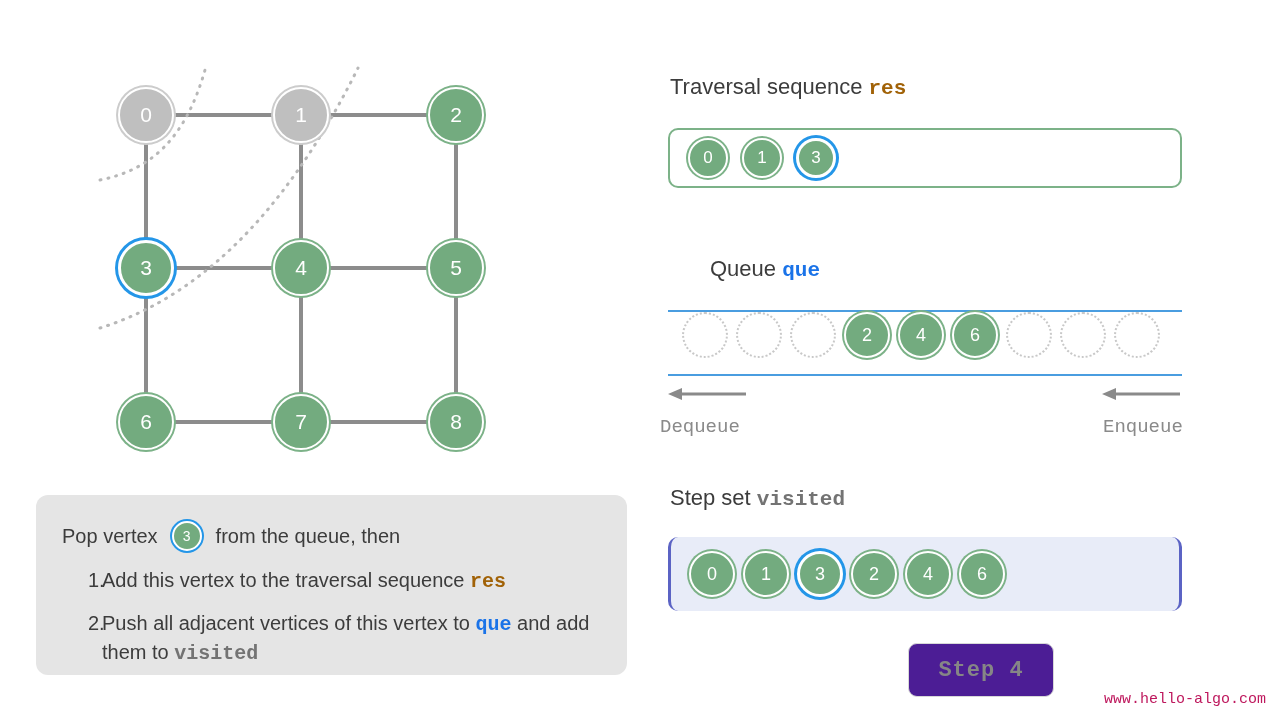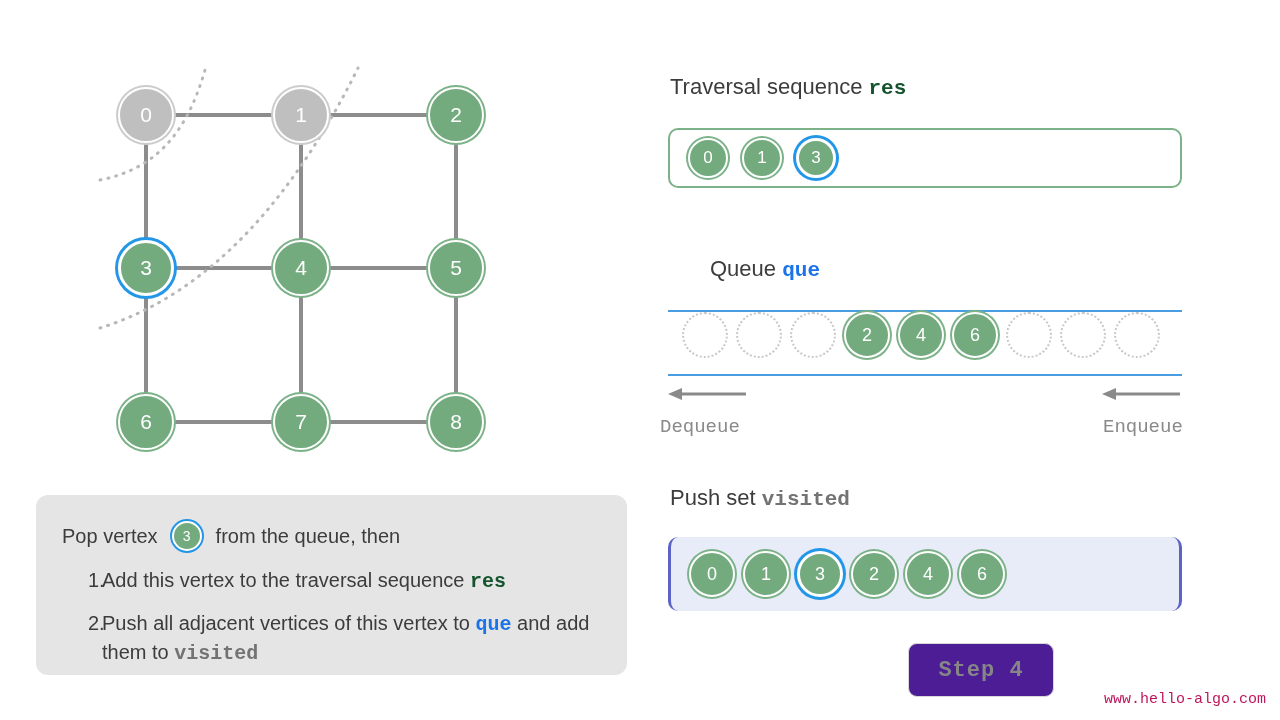--- a/index.html
+++ b/index.html
@@ -79,21 +79,21 @@
     box-sizing: border-box;
   }
   .desc-item {
     display: flex;
     font-size: 20px;
     margin-top: 14px;
     line-height: 1.34;
   }
   .desc-num { width: 40px; flex: none; padding-left: 26px; box-sizing: border-box; }
   .desc-txt { flex: 1; }
-  .kw-green { color: #14532d; font-family: "Liberation Mono", monospace; font-weight: bold; }
+  .kw-green { color: #a16207; font-family: "Liberation Mono", monospace; font-weight: bold; }
   .kw-blue  { color: #1a73e8; font-family: "Liberation Mono", monospace; font-weight: bold; }
   .kw-indigo{ color: #737373; font-family: "Liberation Mono", monospace; font-weight: bold; }
 
   
   #right-panel { position: absolute; left: 660px; top: 0; width: 620px; height: 720px; }
 
   .sec-title {
     position: absolute;
     font-size: 22px;
     color: #3c3c3c;
@@ -288,21 +288,21 @@
   <div class="qlabel" style="left:0px; top:416px;">Dequeue</div>
 
   <div class="arrow-wrap" style="left:442px; top:386px;">
     <svg width="80" height="16" viewBox="0 0 80 16">
       <line x1="10" y1="8" x2="78" y2="8" stroke="#8a8a8a" stroke-width="3"></line>
       <polygon points="0,8 14,2 14,14" fill="#8a8a8a"></polygon>
     </svg>
   </div>
   <div class="qlabel" style="left:443px; top:416px;text-align:right;">Enqueue</div>
 
-  <div class="sec-title" style="left:10px; top:485px;"><span>Push set </span><span class="code kw-indigo">visited</span></div>
+  <div class="sec-title" style="left:10px; top:485px;"><span>Step set </span><span class="code kw-indigo">visited</span></div>
   <div id="visited-box">
       <div class="vnode">0</div>
       <div class="vnode">1</div>
       <div class="vnode sel">3</div>
       <div class="vnode">2</div>
       <div class="vnode">4</div>
       <div class="vnode">6</div>
     </div>
 </div>
 

